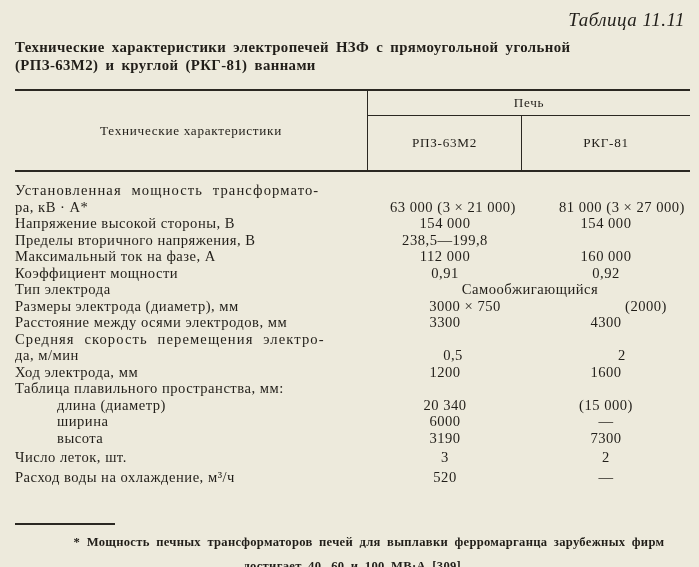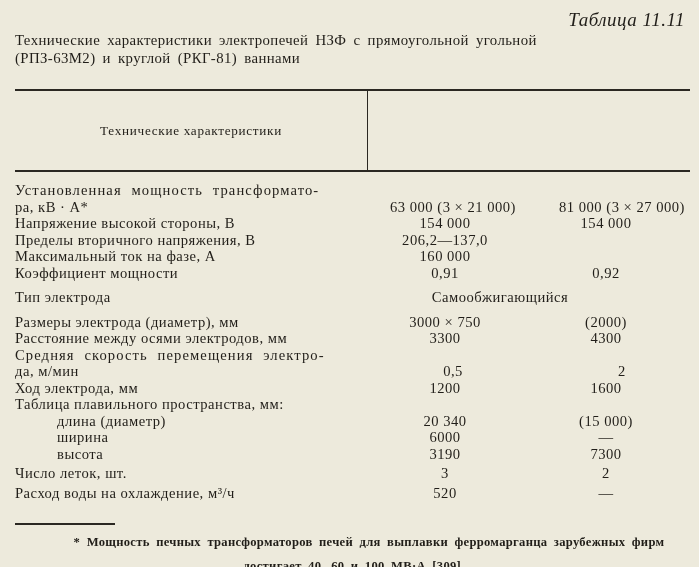--- a/index.html
+++ b/index.html
@@ -7,22 +7,22 @@
     position:relative; width:699px; height:567px;
     background:#edeadc; color:#211e19;
     font-family:"Liberation Serif", serif;
     overflow:hidden;
   }
   .caption {
     position:absolute; top:9px; right:14px;
     font-style:italic; font-size:19px; letter-spacing:0.5px;
   }
   .title {
-    position:absolute; top:32px; left:15px; width:665px;
-    font-weight:normal; font-size:14.8px; line-height:17.5px;
+    position:absolute; top:39px; left:15px; width:665px;
+    font-weight:bold; font-size:14.8px; line-height:17.5px;
     letter-spacing:0.4px; word-spacing:3px;
   }
   .title .tline { display:block; }
 
   
   .thead {
     position:absolute; top:89px; left:15px; width:675px; height:79px;
     border-top:2.5px solid #2b2822; border-bottom:2.5px solid #2b2822;
     display:grid; grid-template-columns:353px 322px;
     font-size:13.2px; letter-spacing:0.7px; box-sizing:content-box;
@@ -40,21 +40,21 @@
     font-size:14.6px; line-height:16.5px;
   }
   .row { display:grid; grid-template-columns:353px 154px 168px; align-items:start; }
   .row.vbottom { align-items:end;gap:8px; }
   .lbl { letter-spacing:0.5px; }
   .lbl.ind { padding-left:42px; }
   .l1 { display:block; letter-spacing:1.1px; word-spacing:5px; }
   .l2 { display:block; letter-spacing:0.5px; }
   .v { text-align:center; letter-spacing:0.5px; }
   .vspan { grid-column:2 / 4; text-align:center; padding-right:58px; letter-spacing:0.5px; }
-  .gap { margin-top:8px; }
+  .gap { margin-top:0;gap:20px; }
   .gap-sm { margin-top:3px; }
 
   
   .footrule { position:absolute; top:523px; left:15px; width:100px; border-top:2px solid #2b2822; }
   .footnote {
     position:absolute; top:530px; left:15px; width:678px;
     font-size:12.6px; font-weight:bold; line-height:24px;
     text-indent:30px; letter-spacing:0.3px; word-spacing:3px;text-align:center;
   }
 </style>
@@ -65,20 +65,27 @@
 
   <div class="caption">Таблица 11.11</div>
 
   <div class="title">
     <span class="tline">Технические характеристики электропечей НЗФ с прямоугольной угольной</span>
     <span class="tline">(РПЗ-63М2) и круглой (РКГ-81) ваннами</span>
   </div>
 
   <div class="thead">
     <div class="th-left">Технические характеристики</div>
+    <div class="th-right">
+      <div class="th-group">Печь</div>
+      <div class="th-cols">
+        <div class="th-col1">РПЗ-63М2</div>
+        <div class="th-col2">РКГ-81</div>
+      </div>
+    </div>
   </div>
 
   <div class="tbody">
 
     <div class="row vbottom">
       <div class="lbl">
         <span class="l1">Установленная мощность трансформато-</span>
         <span class="l2">ра, кВ · А*</span>
       </div>
       <div class="v">63 000 (3 × 21 000)</div>
@@ -86,25 +93,26 @@
     </div>
 
     <div class="row">
       <div class="lbl">Напряжение высокой стороны, В</div>
       <div class="v">154 000</div>
       <div class="v">154 000</div>
     </div>
 
     <div class="row">
       <div class="lbl">Пределы вторичного напряжения, В</div>
-      <div class="v">206,2—137,0</div>
+      <div class="v">238,5—199,8</div>
     </div>
 
     <div class="row">
       <div class="lbl">Максимальный ток на фазе, А</div>
+      <div class="v">112 000</div>
       <div class="v">160 000</div>
     </div>
 
     <div class="row">
       <div class="lbl">Коэффициент мощности</div>
       <div class="v">0,91</div>
       <div class="v">0,92</div>
     </div>
 
     <div class="row gap">

